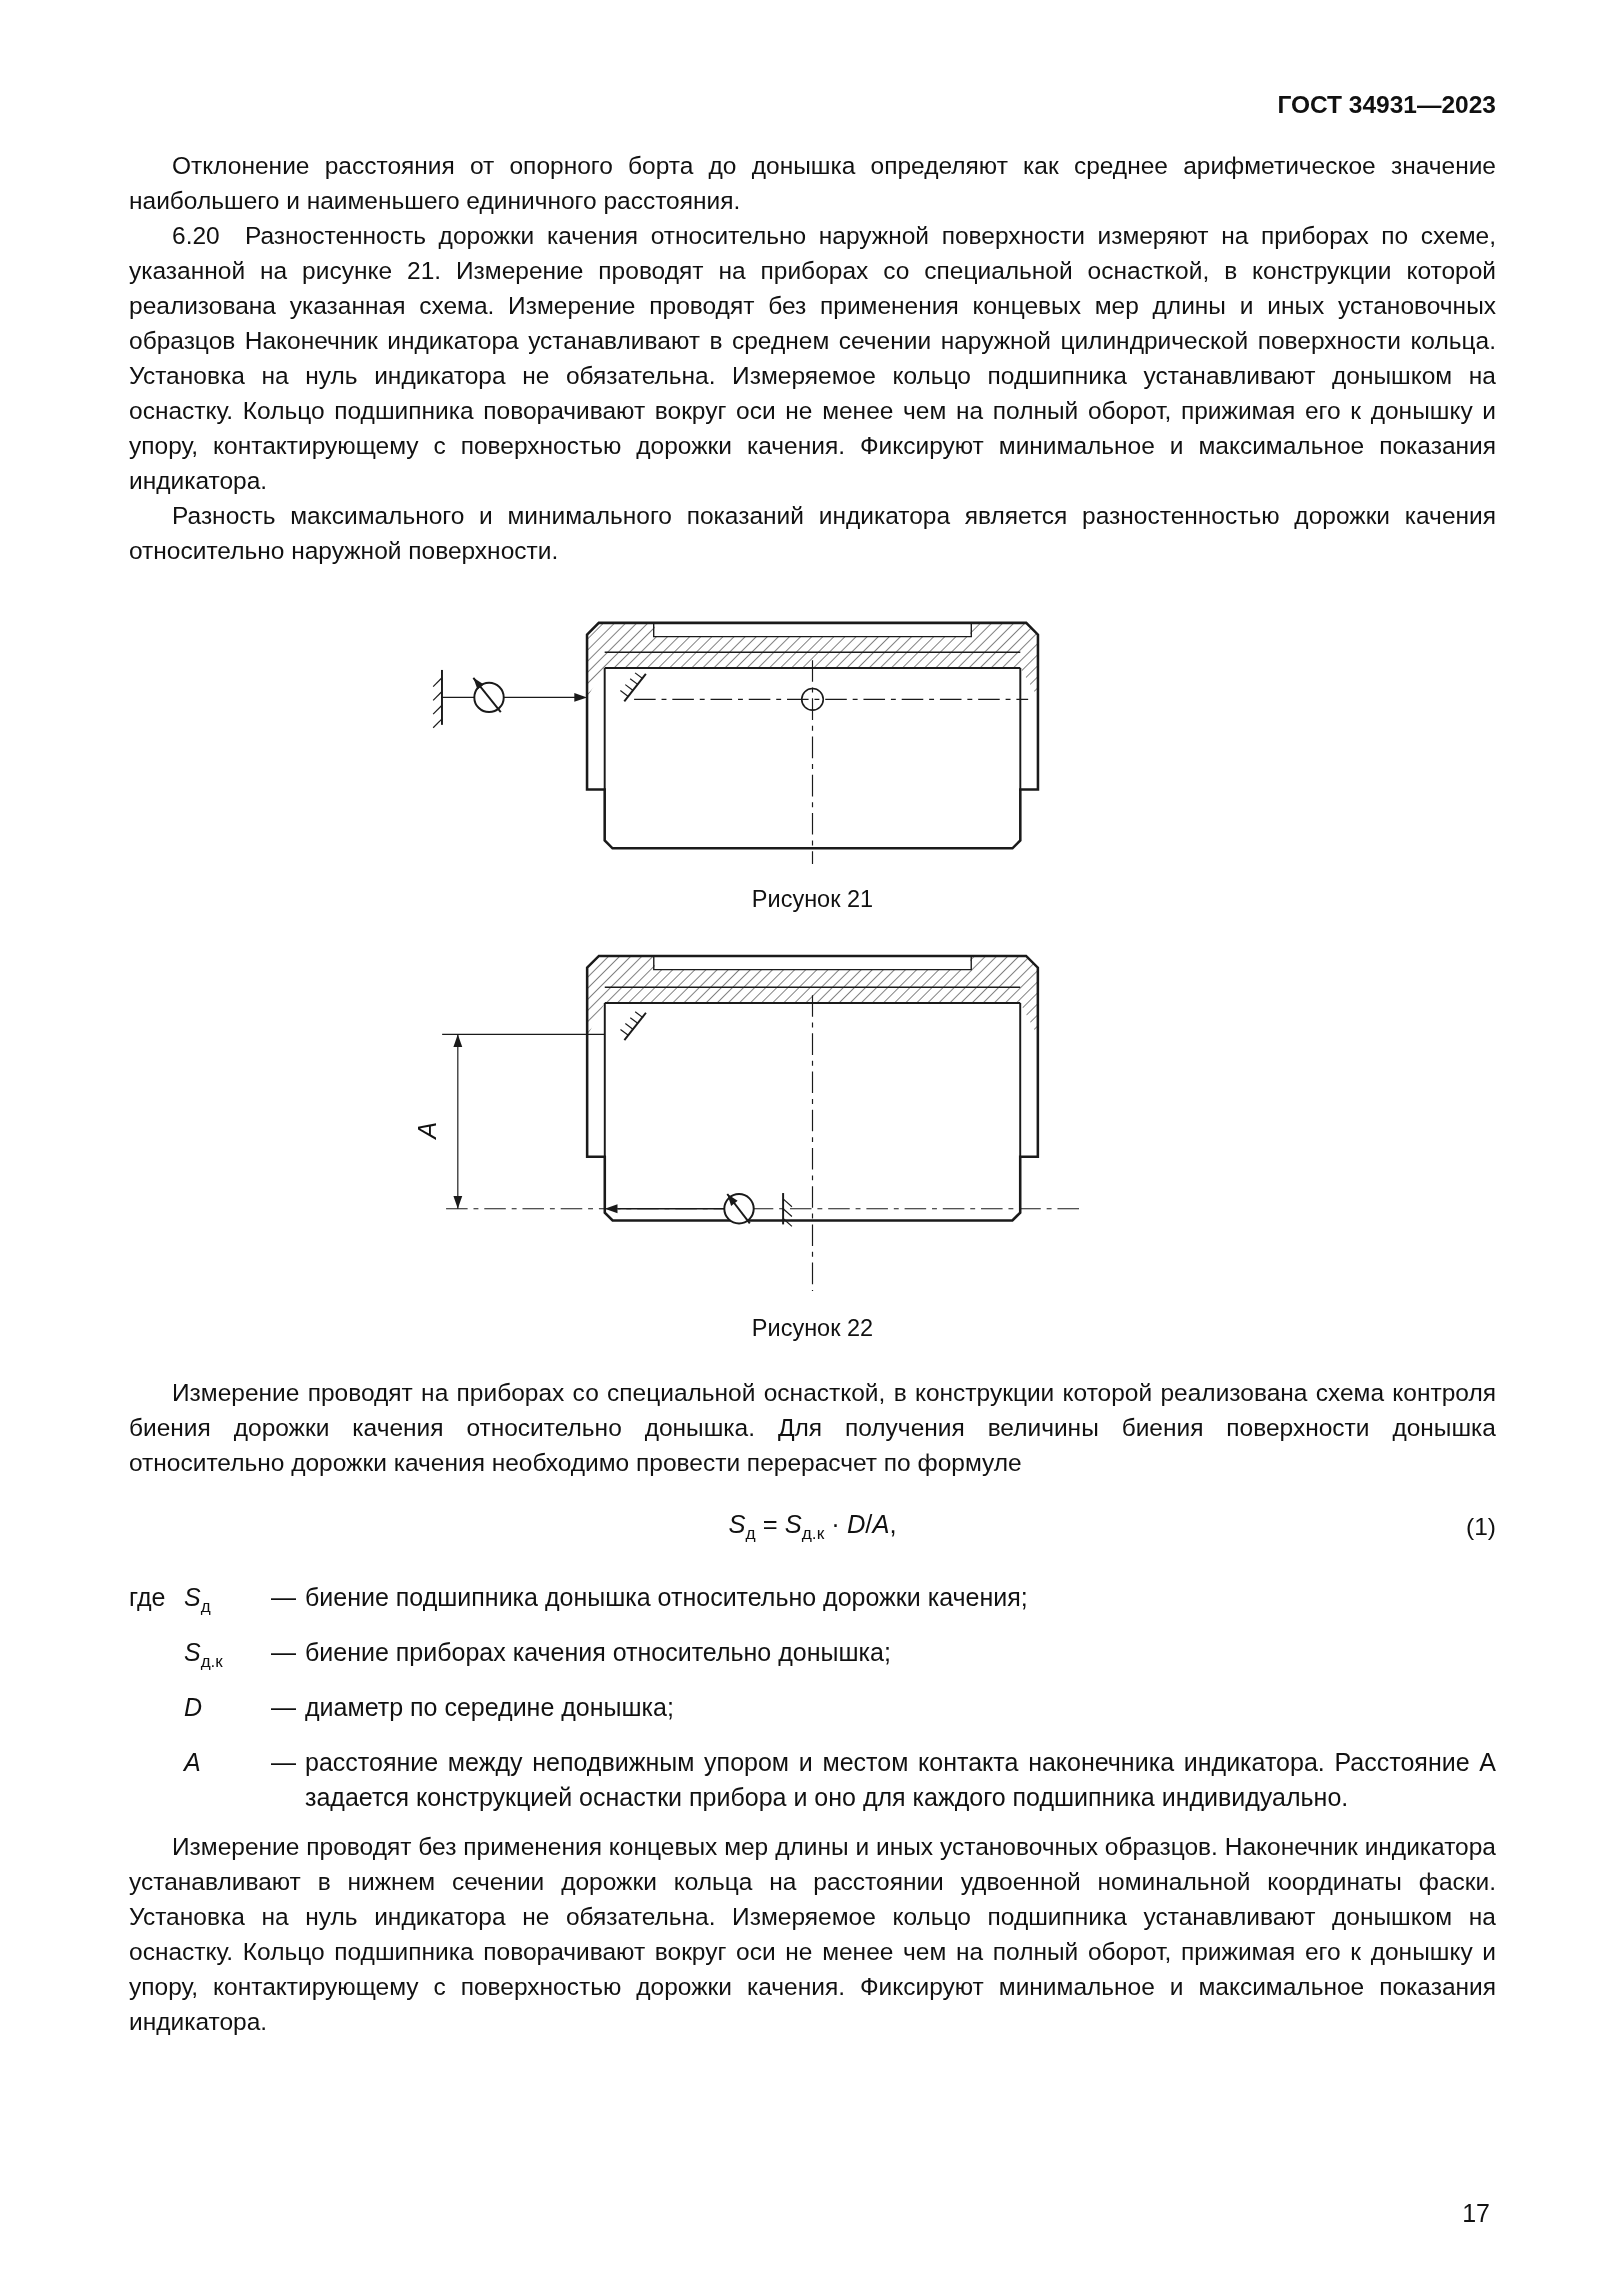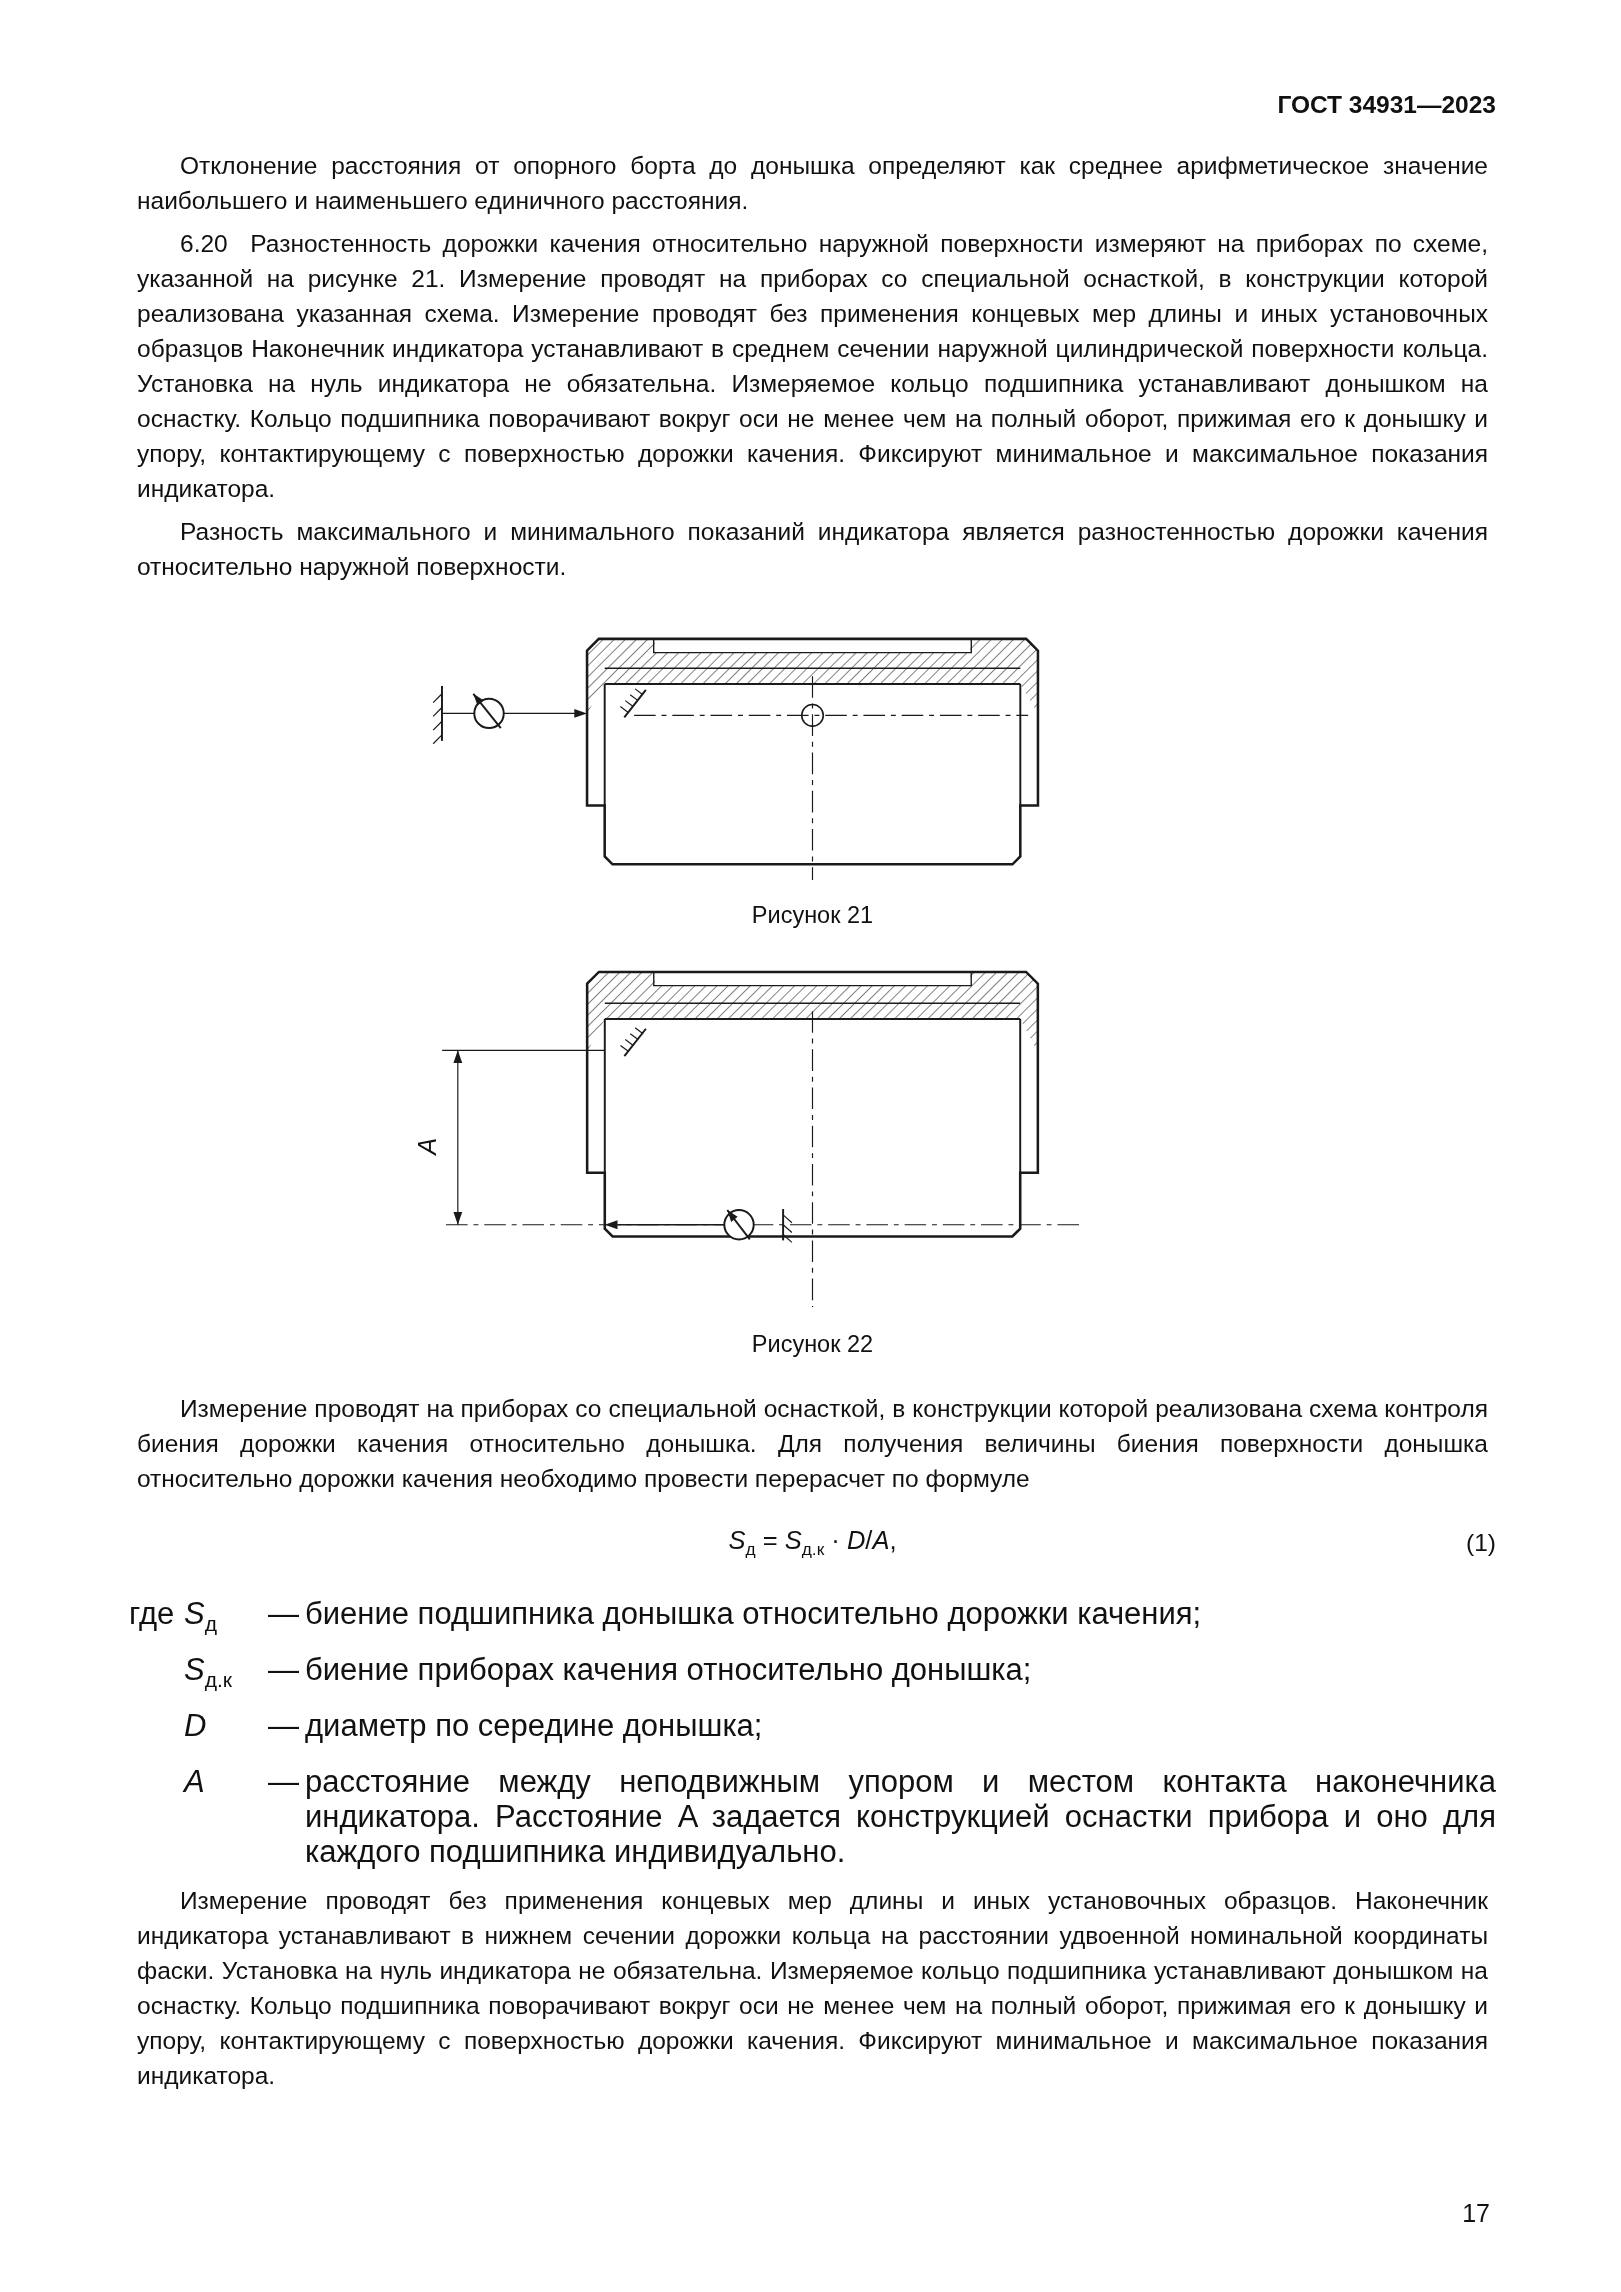--- a/index.html
+++ b/index.html
@@ -16,21 +16,21 @@
     padding: 90px 125px 0 129px;
   }
   .doc-number {
     text-align: right; font-weight: bold;
     font-size: 24.5px; line-height: 29px;
     margin-bottom: 29px;
   }
   .para {
     font-size: 24.5px; line-height: 35px;
     text-align: justify; text-indent: 43px;
-    margin: 8px;
+    margin: 0;
   }
   figure { margin: 0; text-align: center; }
   .fig21 { margin: 45px 0 33px; }
   .fig22 { margin: 19.6px 0 33px; }
   figcaption { font-size: 23.5px; margin-top: 16px; }
   svg { vertical-align: top; }
 
   .formula-row {
     position: relative;
     margin: 27.4px 0 29px;
@@ -38,21 +38,21 @@
     text-align: center;
   }
   .formula-number { position: absolute; right: 0; top: 2px; font-size: 24.5px; }
   .var { font-style: italic; }
   sub { font-size: 68%; }
 
   .defs { margin: 0 0 13.7px 0; }
   .def-row {
     display: grid;
     grid-template-columns: 55px 78px 43px 1fr;
-    font-size: 31px; line-height: 35px;
+    font-size: 25px; line-height: 35px;
     margin-bottom: 10.8px;
   }
   .def-where { text-align: left; }
   .def-term { text-align: left; white-space: nowrap; padding-right: 5.9px; }
   .def-dash { text-align: center; }
   .def-text { text-align: justify; }
 
   .page-number {
     position: absolute; right: 131px; bottom: 65px;
     font-size: 25px;

